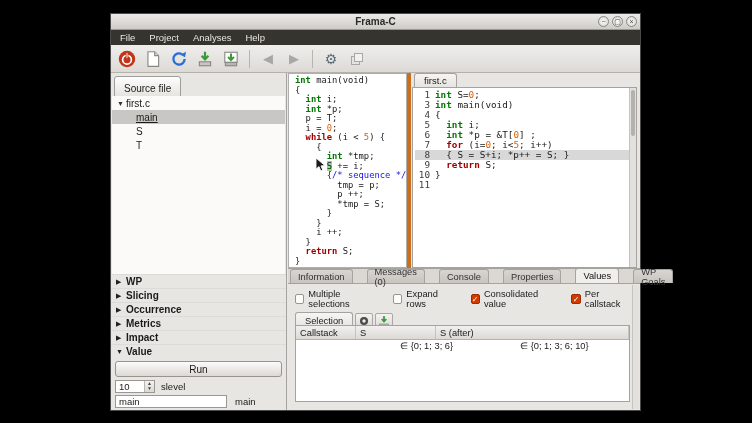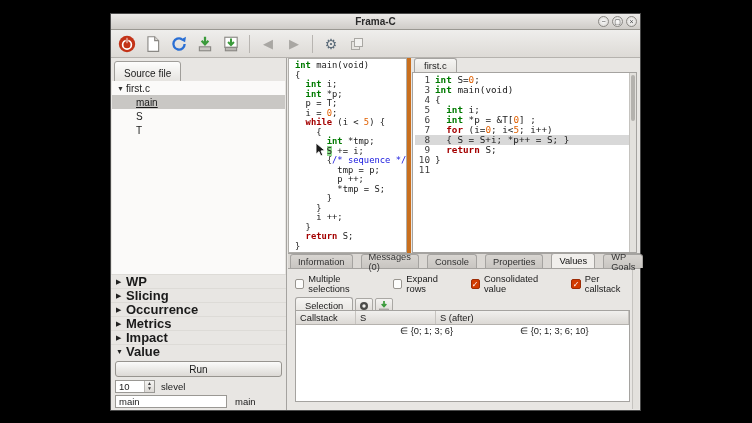--- a/index.html
+++ b/index.html
@@ -33,21 +33,21 @@
   .tree{position:absolute;left:1px;right:1px;top:23px;bottom:136px;background:#fbfaf9;overflow:hidden;}
   .trow{height:14px;display:flex;align-items:center;font-size:10px;white-space:nowrap;}
   .trow .arr{width:9px;font-size:7px;margin-left:5px;color:#333;}
   .trow.child{padding-left:24px;}
   .trow.sel{background:#c9c7c4;}
   .trow.sel .lbl{text-decoration:underline;}
   
   .accordion{position:absolute;left:0;right:0;bottom:52px;height:84px;}
   .arow{height:14px;display:flex;align-items:center;border-top:1px solid #dddbd7;}
   .arow .arr{width:10px;font-size:7px;margin-left:5px;color:#222;}
-  .arow .lbl{font-weight:bold;font-size:13px;}
+  .arow .lbl{font-weight:bold;font-size:10px;}
   .runbtn{position:absolute;left:4px;right:4px;bottom:33px;height:16px;border:1px solid #97948f;border-radius:3px;
     background:linear-gradient(#fbfbfa,#dcd9d5);display:flex;align-items:center;justify-content:center;font-size:10px;}
   .spinrow{position:absolute;left:4px;right:4px;bottom:17px;height:14px;display:flex;align-items:center;gap:6px;}
   .spin{width:40px;height:13px;background:#fff;border:1px solid #9a9894;display:flex;}
   .spinval{flex:1;font-size:9.5px;padding-left:3px;line-height:12px;}
   .spinbtns{width:10px;border-left:1px solid #b8b6b2;display:flex;flex-direction:column;align-items:center;
     justify-content:center;font-size:5px;line-height:5px;color:#444;background:linear-gradient(#f4f3f1,#dcd9d5);}
   .mainrow{position:absolute;left:4px;right:4px;bottom:2px;height:13px;display:flex;align-items:center;gap:8px;}
   .maininput{width:112px;height:13px;background:#fff;border:1px solid #9a9894;font-size:9.5px;padding-left:3px;line-height:12px;}
   .flabel{font-size:9.5px;}
@@ -64,21 +64,21 @@
   .cl{white-space:pre;}
   .cl-hl{background:var(--line_highlight);}
   .ln{display:inline-block;width:15px;text-align:right;margin-right:5px;color:#3c3c3c;}
   .seg-t{color:var(--type);font-weight:bold;}
   .seg-k{color:var(--keyword);font-weight:bold;}
   .seg-n{color:var(--number);}
   .seg-cm{color:var(--comment);}
   .seg-hl{background:var(--select_highlight);}
   
   .bottompanel{position:absolute;left:177px;top:195px;right:0;bottom:0;background:#e8e6e3;border-top:1px solid #a5a3a0;}
-  .btabs{height:15px;display:flex;gap:8px;padding-left:2px;align-items:flex-end;border-bottom:1px solid #a5a3a0;
+  .btabs{height:15px;display:flex;gap:14px;padding-left:2px;align-items:flex-end;border-bottom:1px solid #a5a3a0;
     background:#dbd8d4;}
   .btab{height:14px;padding:0 7px;font-size:9.3px;display:flex;align-items:center;background:linear-gradient(#d8d5d1,#c8c5c1);
     border:1px solid #a5a3a0;border-bottom:none;border-radius:3px 3px 0 0;color:#333;}
   .btab.active{background:#f1efec;height:15px;color:#111;}
   .chkrow{display:flex;align-items:center;gap:15px;margin:5px 7px 3px 7px;font-size:9.3px;}
   .chk{display:flex;align-items:center;gap:4px;}
   .box{width:10px;height:10px;border:1px solid #98958f;border-radius:2px;background:#fdfdfc;
     font-size:8px;line-height:9px;text-align:center;color:#fff;}
   .box.checked{background:var(--checkbox_checked);border-color:#9c2c06;}
   .selrow{display:flex;align-items:flex-end;margin:2px 0 0 7px;height:16px;}
@@ -104,20 +104,26 @@
 
   <div class="titlebar">
     <span class="title">Frama-C</span>
     <span class="winbtns">
       <span class="wbtn">−</span>
       <span class="wbtn">▢</span>
       <span class="wbtn">×</span>
     </span>
   </div>
 
+  <div class="menubar">
+    <span class="menu-item">File</span>
+    <span class="menu-item">Project</span>
+    <span class="menu-item">Analyses</span>
+    <span class="menu-item">Help</span>
+  </div>
 
   <div class="toolbar">
     <span class="tbtn">
       <svg width="18" height="18" viewBox="0 0 16 16">
         <circle cx="8" cy="8" r="7.3" fill="#c33318"></circle>
         <circle cx="8" cy="8.6" r="3.9" fill="none" stroke="#fff" stroke-width="1.5"></circle>
         <rect x="7.2" y="2.4" width="1.6" height="5" fill="#fff" stroke="#c33318" stroke-width="0.7"></rect>
       </svg>
     </span>
     <span class="tbtn">

